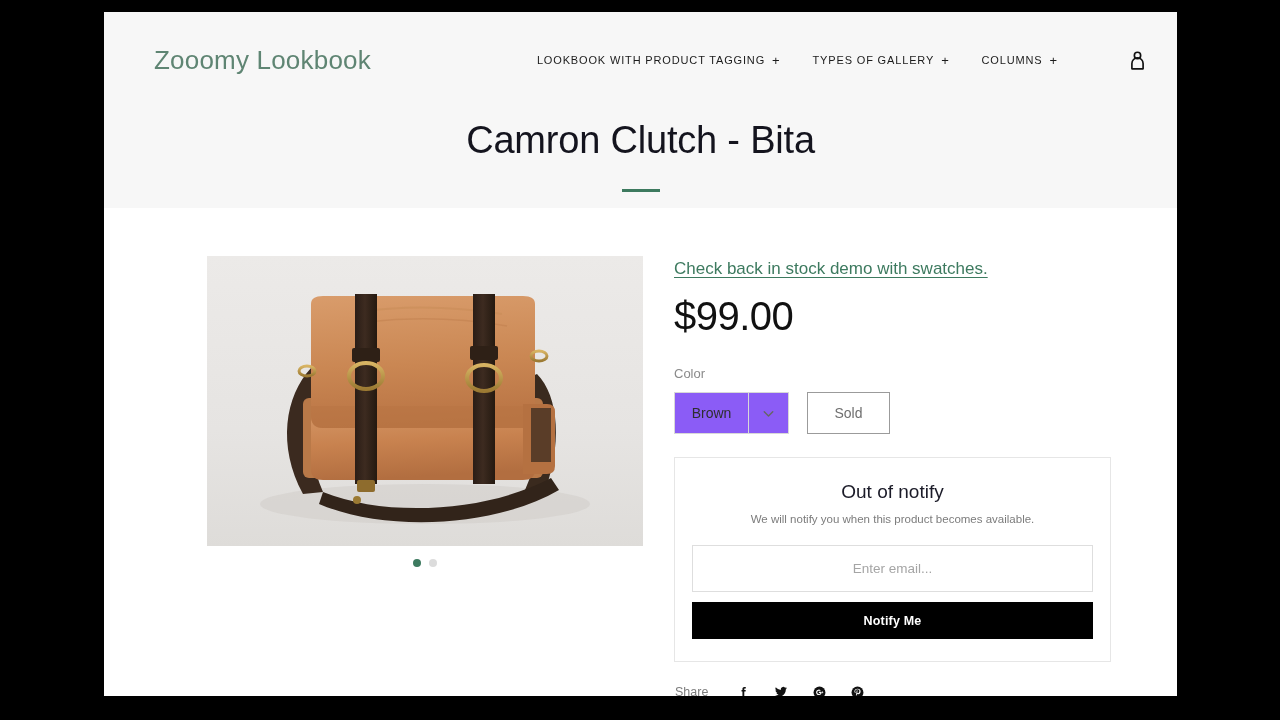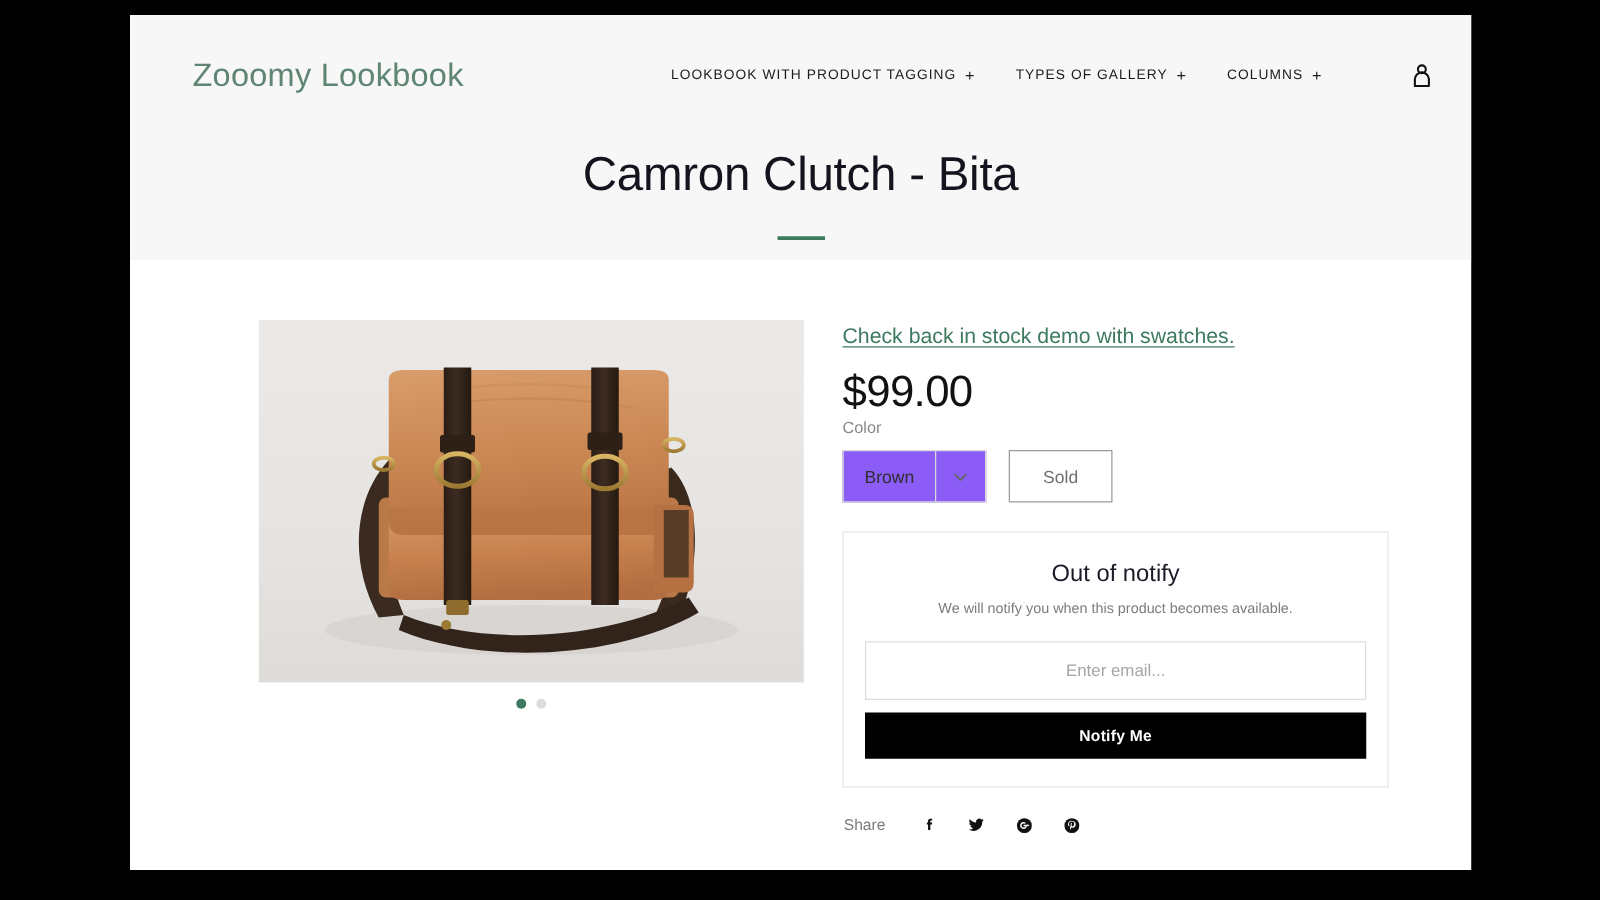--- a/index.html
+++ b/index.html
@@ -152,30 +152,31 @@
     font-size: 17px;
     font-weight: 400;
     color: #3d7a5f;
     text-decoration: underline;
     text-underline-offset: 3px;
     cursor: pointer;
     line-height: 1.3;
   }
 
   .price {
-    font-size: 35px;
+    font-size: 40px;
     color: #111;
     margin-top: 14px;
     letter-spacing: -0.5px;
     font-weight: 400;
   }
 
   .variant-label {
     font-size: 13px;
     color: #8a8a8a;
+    margin-top: 27px;
   }
 
   .variant-row {
     display: flex;
     align-items: stretch;
     gap: 18px;
     margin-top: 11px;
   }
 
   .color-select {

